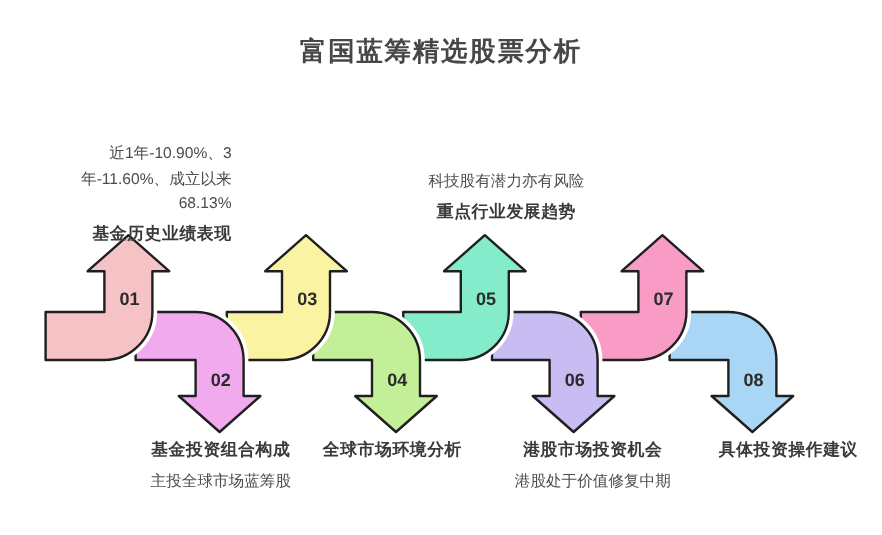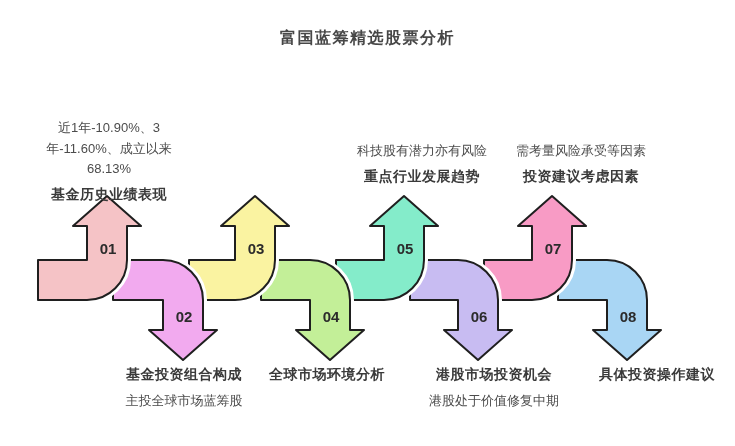--- a/index.html
+++ b/index.html
@@ -2,21 +2,21 @@
 <html><head>
 <meta charset="utf-8">
 <style>
   html,body{margin:0;padding:0;background:#fff;}
   .canvas{
     position:relative;width:735px;height:446px;background:#ffffff;overflow:hidden;
     font-family:"Liberation Sans","DejaVu Sans",sans-serif;
   }
   .title{
     position:absolute;top:28px;left:0;width:100%;text-align:center;
-    font-size:16px;font-weight:bold;color:#474747;letter-spacing:1.5px;
+    font-size:22px;font-weight:bold;color:#474747;letter-spacing:1.5px;
   }
   .col{position:absolute;text-align:center;}
   .desc{font-size:13px;color:#4c4c4c;line-height:1.58;}
   .label{font-size:14px;font-weight:bold;color:#3a3a3a;letter-spacing:0.5px;}
   .top-col .desc{min-height:44px;display:flex;flex-direction:column;justify-content:flex-end;}
   .top-col .label{margin-top:6px;}
   .bottom-col .desc{margin-top:7px;}
   #arrow-svg{position:absolute;left:0;top:190px;}
   #arrow-svg text{
     font-size:15px;font-weight:bold;fill:#2b2b2b;
@@ -48,39 +48,35 @@
       <path d="M 189 110 L 189 70 L 235 70 L 235 36 L 221 36 L 255 6 L 289 36 L 275 36 L 275 70 A 40 40 0 0 1 235 110 Z" fill="#faf3a1" stroke="#1f1f1f" stroke-width="2" stroke-linejoin="round"></path>
       <text x="256" y="64" text-anchor="middle">03</text>
       <path d="M 113 70 L 163 70 A 40 40 0 0 1 203 110 L 203 140 L 217 140 L 183 170 L 149 140 L 163 140 L 163 110 L 113 110 Z" fill="#ffffff" stroke="#ffffff" stroke-width="8" stroke-linejoin="round"></path>
       <path d="M 113 70 L 163 70 A 40 40 0 0 1 203 110 L 203 140 L 217 140 L 183 170 L 149 140 L 163 140 L 163 110 L 113 110 Z" fill="#f2aaef" stroke="#1f1f1f" stroke-width="2" stroke-linejoin="round"></path>
       <text x="184" y="132" text-anchor="middle">02</text>
       <path d="M 38 110 L 38 70 L 87 70 L 87 36 L 73 36 L 107 6 L 141 36 L 127 36 L 127 70 A 40 40 0 0 1 87 110 Z" fill="#ffffff" stroke="#ffffff" stroke-width="8" stroke-linejoin="round"></path>
       <path d="M 38 110 L 38 70 L 87 70 L 87 36 L 73 36 L 107 6 L 141 36 L 127 36 L 127 70 A 40 40 0 0 1 87 110 Z" fill="#f5c3c6" stroke="#1f1f1f" stroke-width="2" stroke-linejoin="round"></path>
       <text x="108" y="64" text-anchor="middle">01</text>
     </svg>
 
-<div class="col top-col" style="left: 25px; width: 168px; top: 118px;">
+<div class="col top-col" style="left: 25px; width: 168px; top: 118px; text-align: right;">
       <div class="desc">近1年-10.90%、3年-11.60%、成立以来68.13%</div>
       <div class="label">基金历史业绩表现</div>
     </div>
     <div class="col bottom-col" style="left: 105px; width: 158px; top: 366px;">
       <div class="label">基金投资组合构成</div>
       <div class="desc">主投全球市场蓝筹股</div>
     </div>
     <div class="col bottom-col" style="left: 248px; width: 158px; top: 366px;">
       <div class="label">全球市场环境分析</div>
     </div>
     <div class="col top-col" style="left: 342px; width: 160px; top: 118px;">
       <div class="desc">科技股有潜力亦有风险</div>
       <div class="label">重点行业发展趋势</div>
     </div>
     <div class="col bottom-col" style="left: 415px; width: 158px; top: 366px;">
       <div class="label">港股市场投资机会</div>
       <div class="desc">港股处于价值修复中期</div>
     </div>
-    <div class="col top-col" style="left: 501px; width: 160px; top: 118px;">
-      <div class="desc">需考量风险承受等因素</div>
-      <div class="label">投资建议考虑因素</div>
-    </div>
     <div class="col bottom-col" style="left: 581px; width: 152px; top: 366px;">
       <div class="label">具体投资操作建议</div>
     </div>
   </div>
 
 </body></html>

